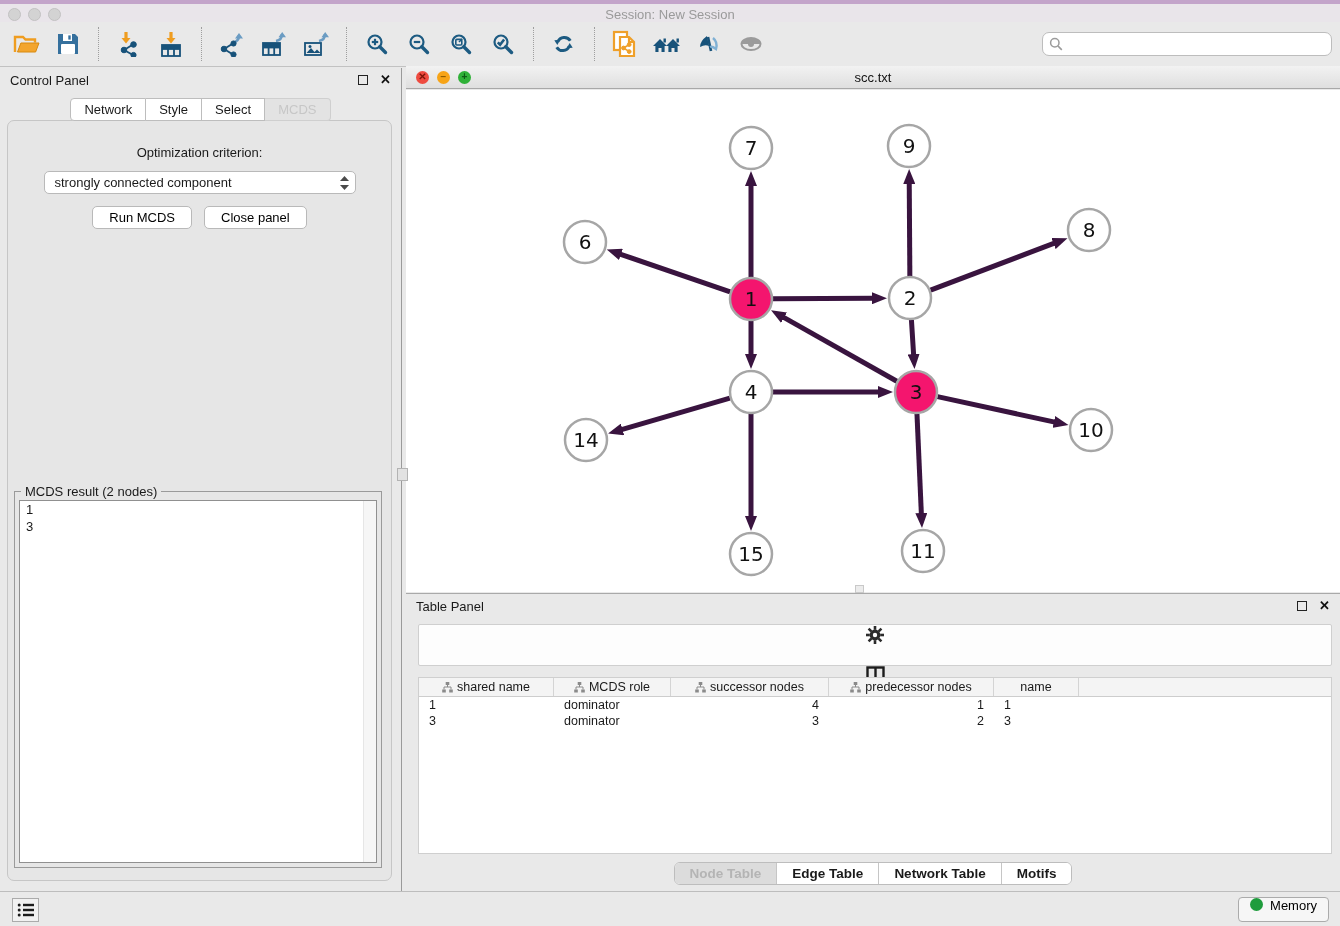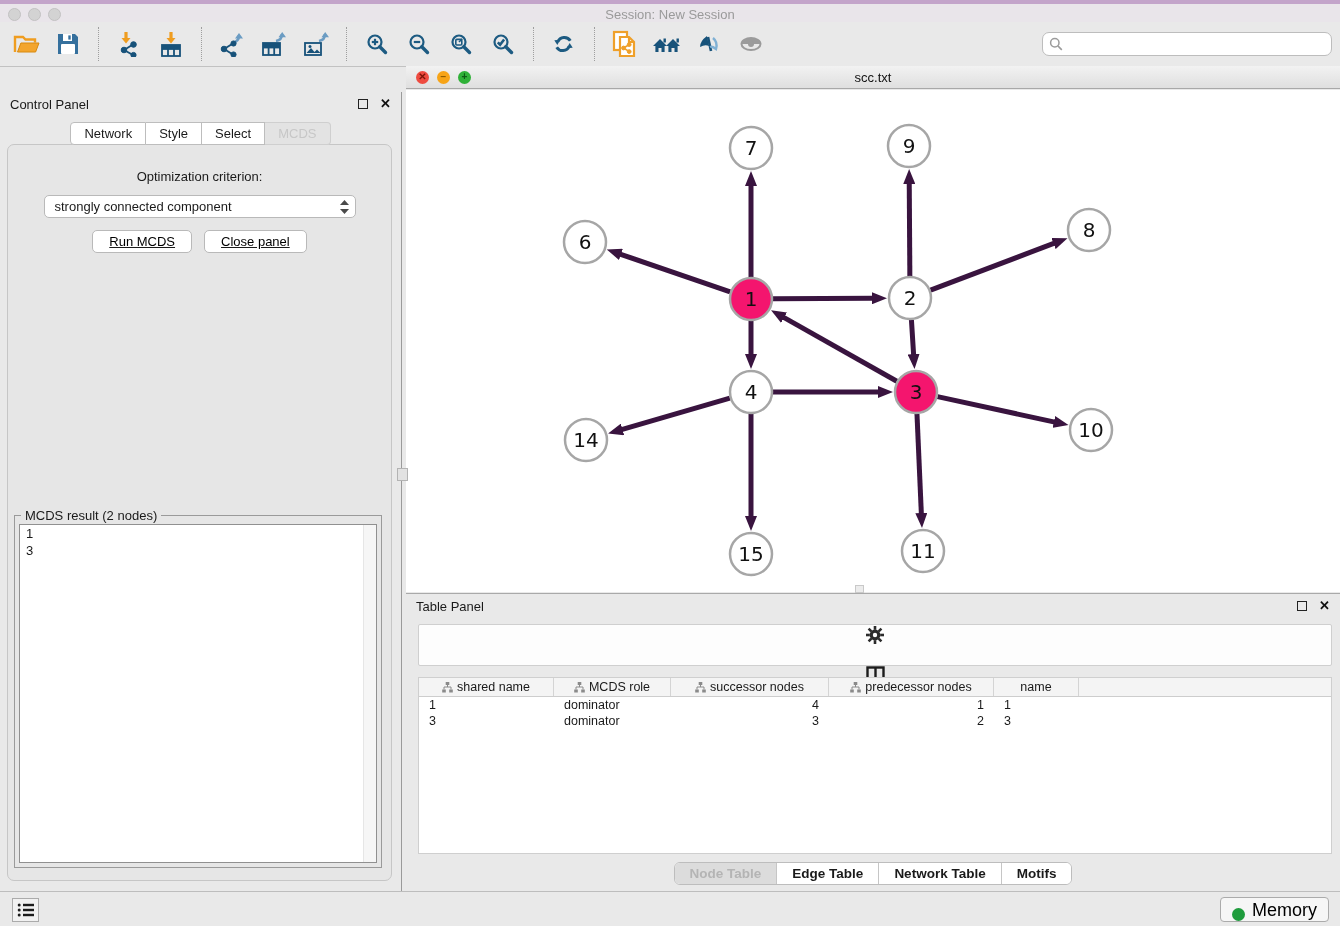--- a/index.html
+++ b/index.html
@@ -24,21 +24,21 @@
     display:flex; align-items:center; padding:0 8px; gap:6px;
   }
   .tb-btn { width:36px; height:36px; display:flex; align-items:center; justify-content:center; background:none; border:none; cursor:pointer; }
   .tb-sep { height:34px; border-left:1px dotted #9e9e9e; margin:0 6px; }
   .search-box {
     margin-left:auto; width:290px; height:24px; background:#fff;
     border:1px solid #bdbdbd; border-radius:7px; display:flex; align-items:center; padding:0 6px; gap:4px;
   }
   .search-box input { flex:1; border:none; outline:none; font-size:13px; background:transparent; font-family:"Liberation Sans",sans-serif; }
   
-  .control-panel { position:absolute; top:68px; left:0; width:402px; bottom:35px; background:#e9e9e9; border-right:1px solid #9a9a9a;margin-top:24px; }
+  .control-panel { position:absolute; top:68px; left:0; width:402px; bottom:35px; background:#e9e9e9; border-right:1px solid #9a9a9a; }
   .panel-header { height:24px; display:flex; align-items:center; padding:0 10px; font-size:13px; }
   .panel-header .spacer { flex:1; }
   .float-icon { width:10px; height:10px; border:1.6px solid #222; margin-right:12px; display:inline-block; }
   .close-icon { font-size:13px; font-weight:bold; color:#111; line-height:10px; }
   .cp-tabs { position:absolute; top:30px; left:0; right:0; display:flex; justify-content:center; z-index:2; }
   .cp-tab {
     font-size:13px; padding:3px 13px; background:#fff; border:1px solid #bdbdbd; border-left:none; color:#1a1a1a; cursor:pointer;
   }
   .cp-tab:first-child { border-left:1px solid #bdbdbd; border-radius:4px 0 0 4px; }
   .cp-tab:last-child { border-radius:0 4px 4px 0; }
@@ -46,21 +46,21 @@
   .cp-content {
     position:absolute; top:52px; left:7px; right:9px; bottom:10px;
     background:#e6e6e6; border:1px solid #c6c6c6; border-radius:7px;
   }
   .opt-label { text-align:center; margin-top:24px; font-size:13px; }
   .dropdown {
     width:312px; height:23px; margin:11px auto 0; background:#fff; border:1px solid #b9b9b9; border-radius:5px;
     display:flex; align-items:center; padding:0 5px 0 10px; font-size:13px; cursor:pointer;
   }
   .dropdown .val { flex:1; }
-  .btn-row { display:flex; justify-content:center; gap:12px; margin-top:12px;text-decoration:underline; }
+  .btn-row { display:flex; justify-content:center; gap:12px; margin-top:12px; }
   .btn {
     height:23px; padding:0 16px; font-size:13px; font-family:"Liberation Sans",sans-serif;
     background:#fff; border:1px solid #b9b9b9; border-radius:5px; cursor:pointer;
   }
   .result-group { position:absolute; left:6px; right:9px; top:370px; bottom:12px; border:1px solid #9a9a9a; }
   .result-legend { position:absolute; top:-8px; left:6px; background:#e6e6e6; padding:0 4px; font-size:13px; }
   .result-area { position:absolute; left:4px; right:4px; top:8px; bottom:4px; background:#fff; border:1px solid #909090; overflow:hidden; }
   .result-line { font-size:13px; line-height:17px; padding-left:6px; }
   .result-scroll { position:absolute; right:0; top:0; bottom:0; width:13px; background:#f6f6f6; border-left:1px solid #e6e6e6; }
   .divider-handle { position:absolute; left:397px; top:468px; width:11px; height:13px; background:#e2e2e2; border:1px solid #b3b3b3; z-index:3; }
@@ -97,22 +97,22 @@
   .td.right { justify-content:flex-end; }
   .tp-tabs { position:absolute; bottom:6px; left:0; right:0; display:flex; justify-content:center;font-weight:bold; }
   .seg-group { display:flex; border:1px solid #bdbdbd; border-radius:6px; overflow:hidden; background:#fff; }
   .seg { font-size:13.5px; padding:3px 15px; border-left:1px solid #c6c6c6; background:#fff; cursor:pointer; }
   .seg:first-child { border-left:none; }
   .seg.active { background:#dcdcdc; color:#b4b4b4; }
   
   .status-bar { position:absolute; bottom:0; left:0; right:0; height:35px; background:#e9e9e9; border-top:1px solid #bdbdbd; }
   .list-btn { position:absolute; left:12px; top:6px; width:27px; height:24px; background:#f1f1f1; border:1px solid #ababab; display:flex; align-items:center; justify-content:center; cursor:pointer; }
   .memory-btn {
-    position:absolute; right:11px; top:5px; height:25px; display:flex; align-items:flex-end; gap:7px; padding:0 11px;
-    background:#f6f6f6; border:1px solid #ababab; border-radius:4px; font-size:18px; cursor:pointer;
+    position:absolute; right:11px; top:5px; height:25px; display:flex; align-items:flex-start; gap:7px; padding:0 11px;
+    background:#f6f6f6; border:1px solid #ababab; border-radius:4px; font-size:13px; cursor:pointer;
   }
   .mem-dot { width:13px; height:13px; border-radius:50%; background:#1f9c3d; }
 </style>
 </head>
 <body>
 
 <div id="app">
 
   <div class="titlebar">
     <div class="lights">

